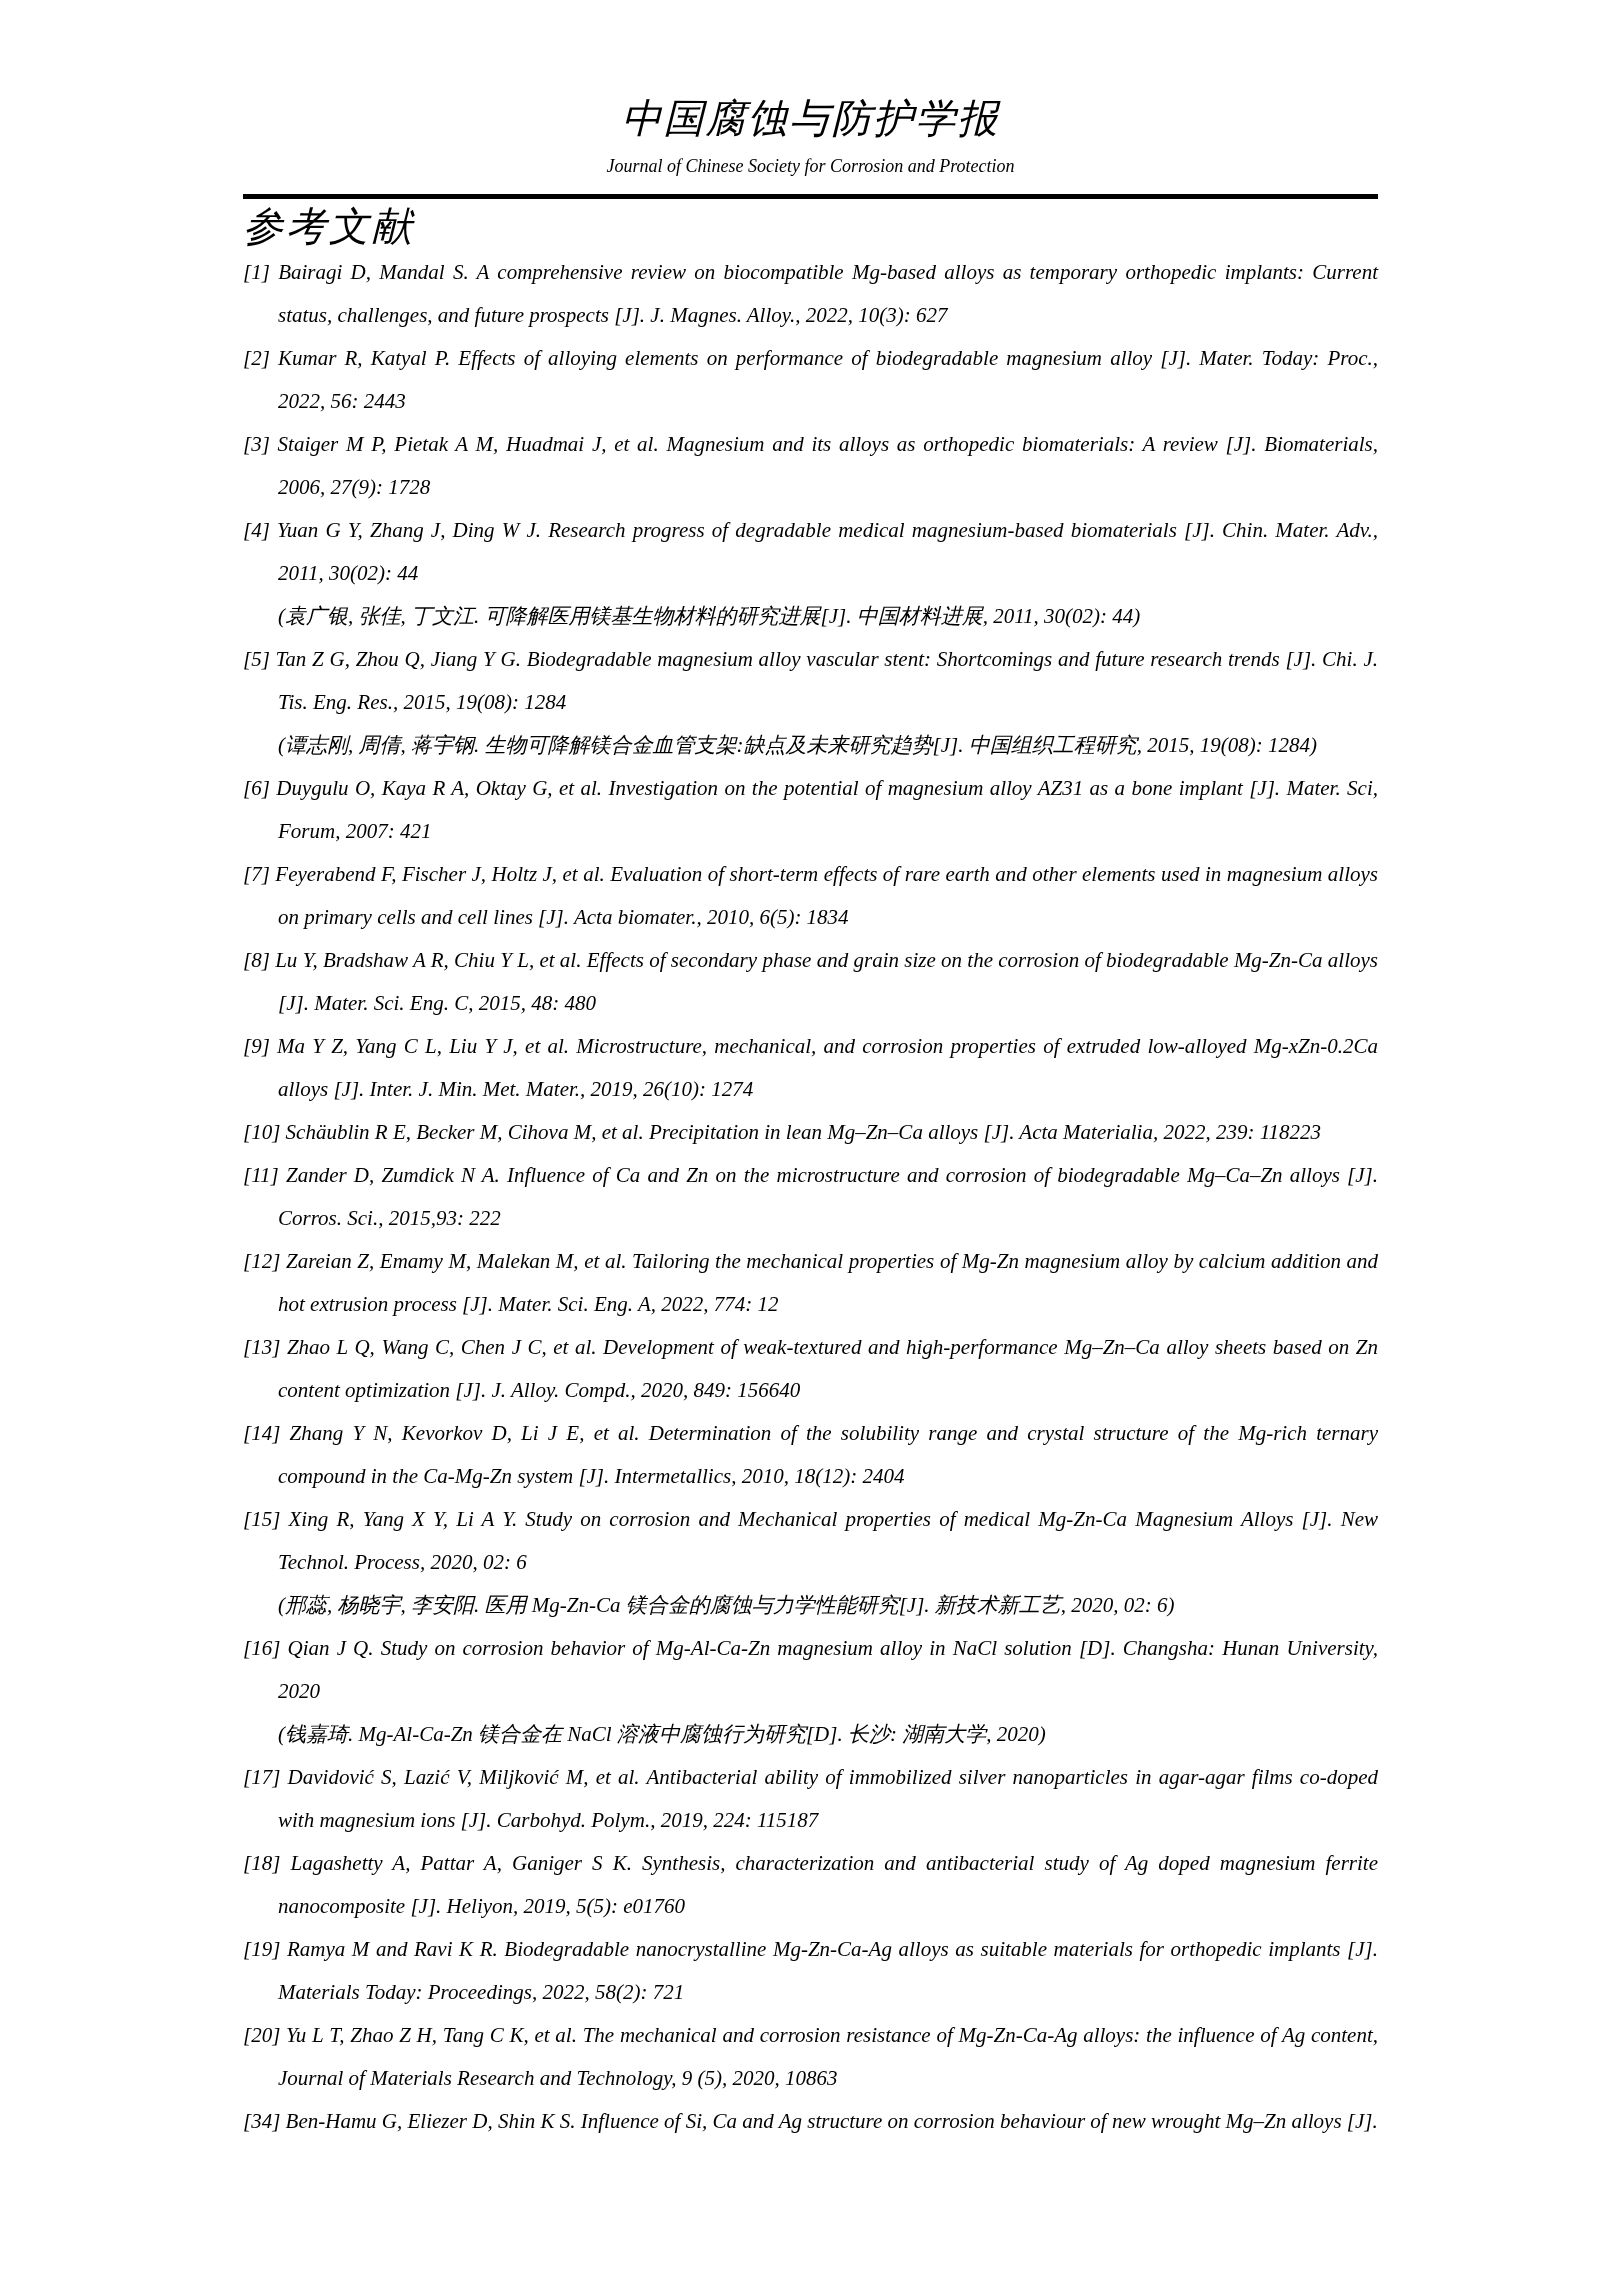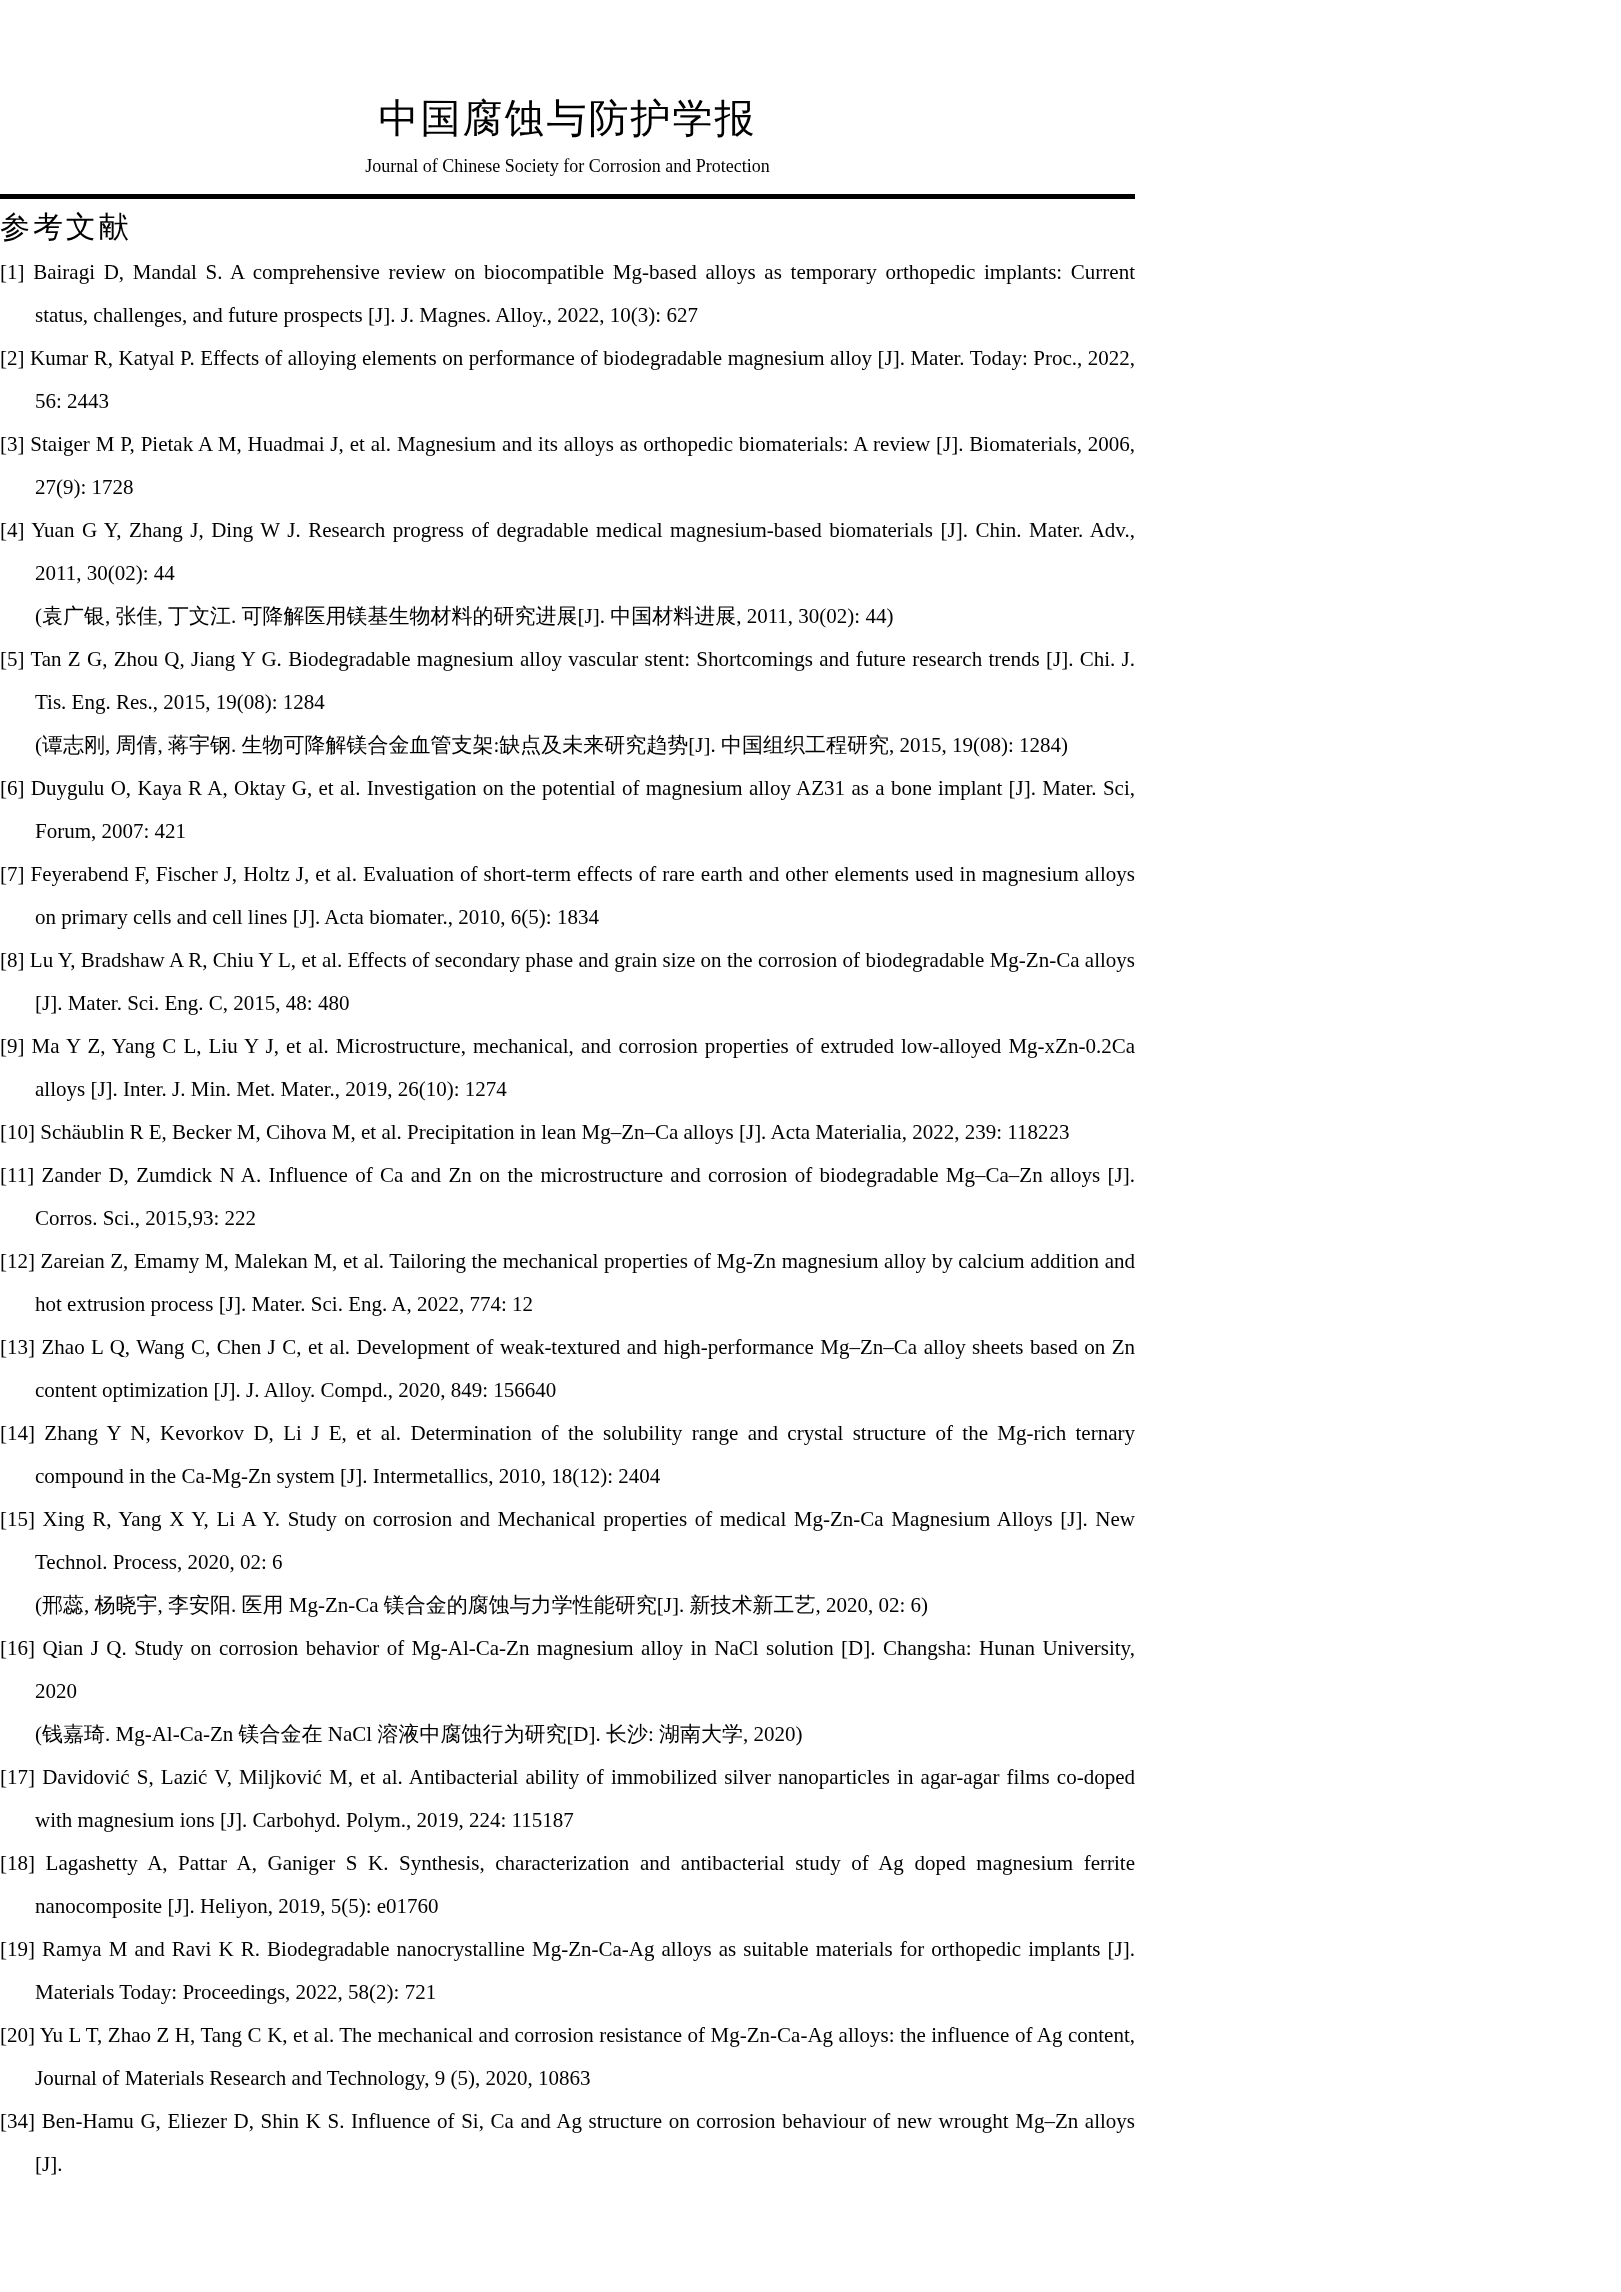--- a/index.html
+++ b/index.html
@@ -10,21 +10,23 @@
   .page {
     position: relative;
     width: 1621px;
     height: 2293px;
     background: #ffffff;
     color: #000000;
     font-family: "Liberation Serif", "DejaVu Serif", serif;
     overflow: hidden;
   }
   .content {
+    margin-left: 243px;
     width: 1135px;
+    font-style: italic;
   }
   .journal-title-cn {
     padding-top: 94px;
     font-size: 40px;
     line-height: 49px;
     text-align: center;
     font-weight: normal;
     letter-spacing: 2px;
   }
   .journal-title-en {
@@ -34,21 +36,21 @@
     text-align: center;
     font-weight: normal;
   }
   .divider {
     margin-top: 9.8px;
     height: 4.9px;
     background: #000000;
   }
   .section-heading {
     margin-top: 7.8px;
-    font-size: 30px;
+    font-size: 40px;
     line-height: 41px;
     letter-spacing: 2.9px;
     font-weight: normal;
   }
   .refs {
     margin-top: 3.9px;
   }
   .ref p {
     margin: 0;
     font-size: 21px;

